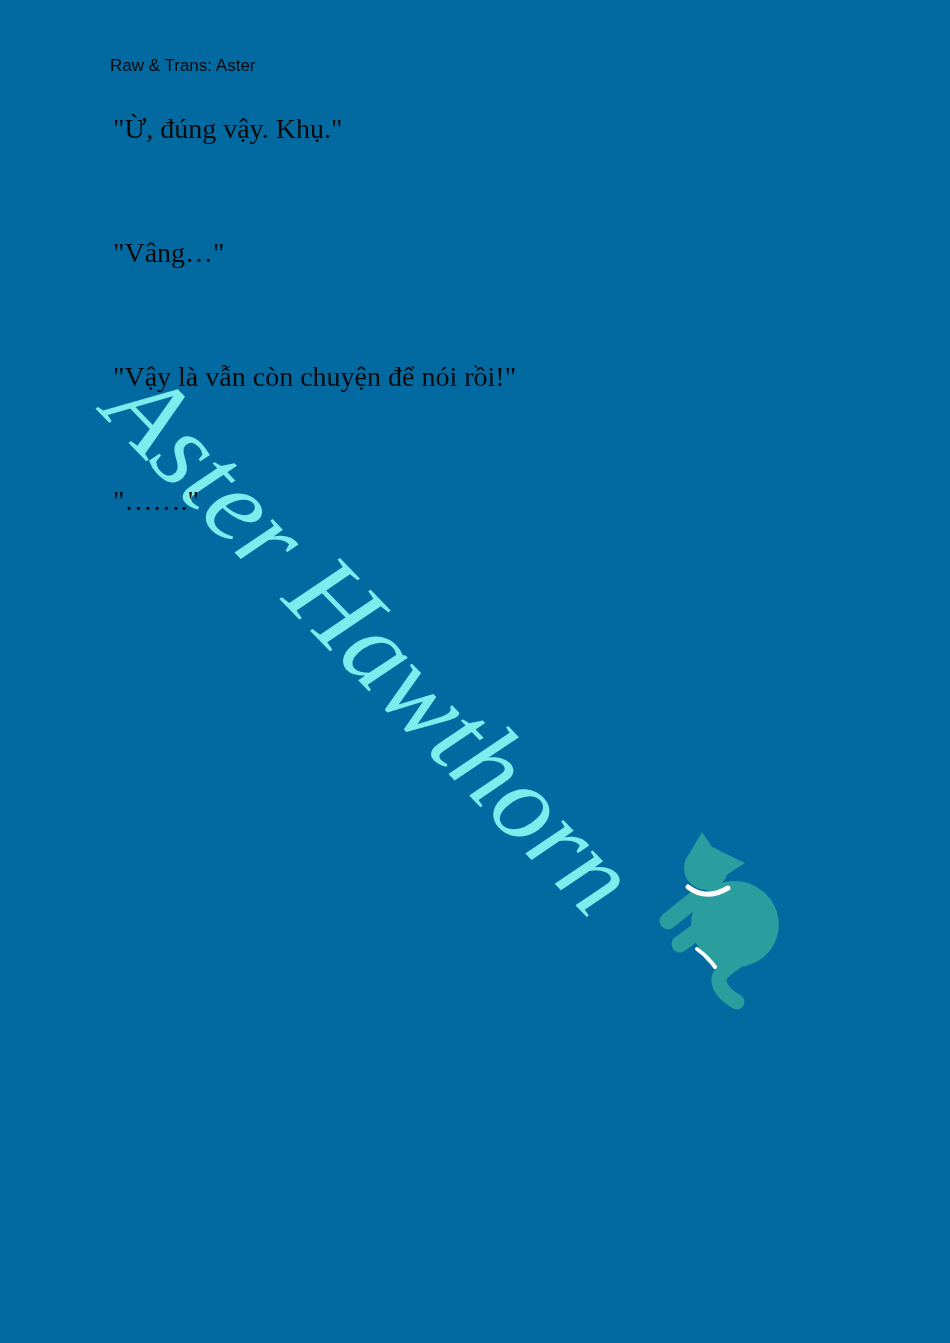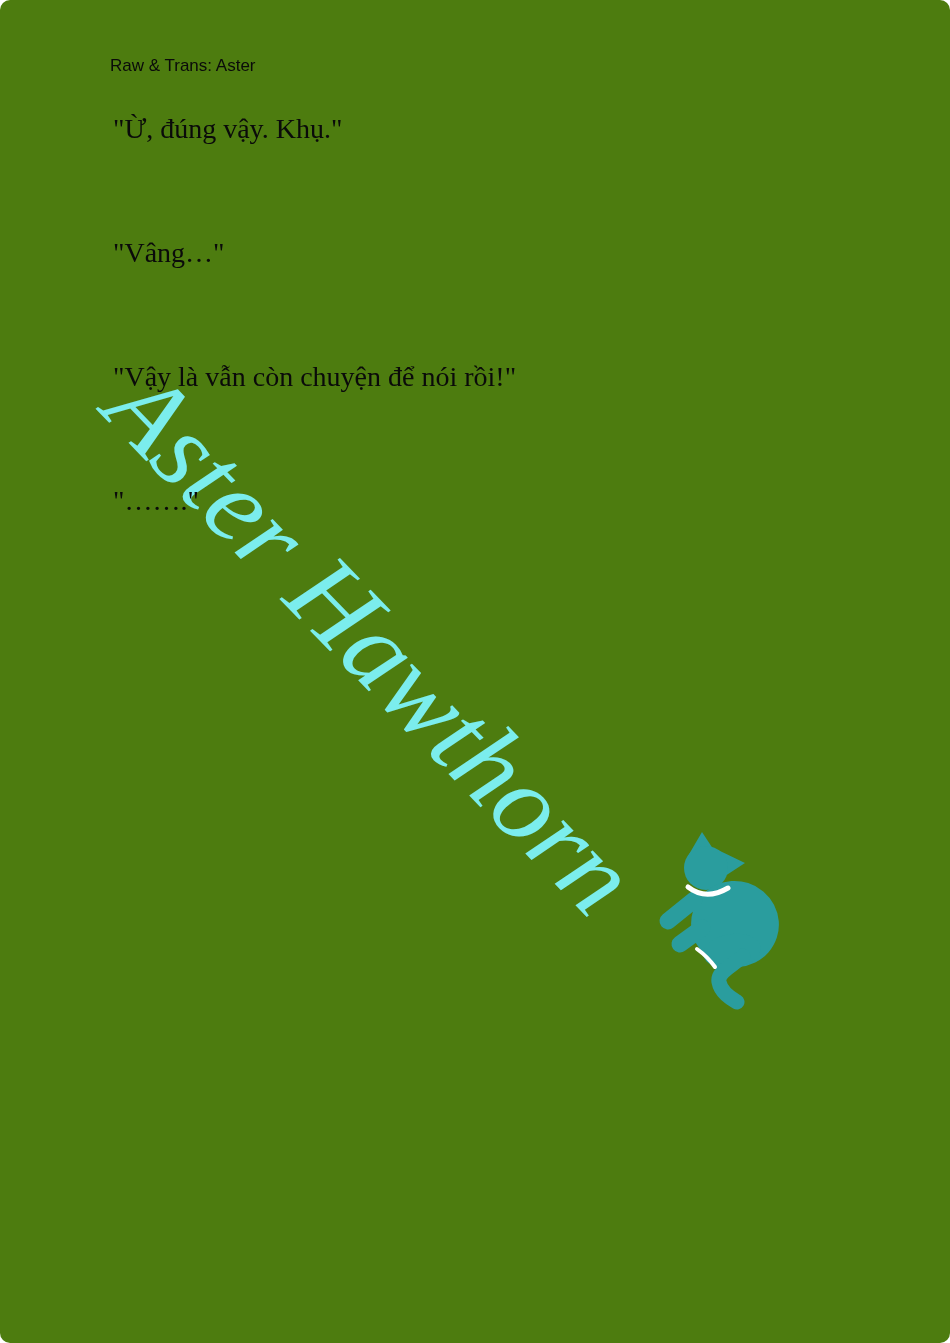--- a/index.html
+++ b/index.html
@@ -61,21 +61,21 @@
     height: 182px;
     z-index: 2;
   }
   .cat-fill { fill: var(--cat-color, #2a9d9e); }
   .cat-stroke { stroke: var(--cat-color, #2a9d9e); fill: none; stroke-linecap: round; }
   .white-stroke { stroke: #ffffff; fill: none; stroke-linecap: round; }
 </style>
 </head>
 <body>
 
-<div id="page" style="background: #4d7c0f; border-radius: 10px;">
+<div id="page" style="background: #0369a1;">
 
   <div class="credit">Raw &amp; Trans: Aster</div>
 
   <div class="watermark">Aster Hawthorn</div>
 
   <div class="content">
     <p class="para">"Ừ, đúng vậy. Khụ."</p>
     <p class="para">"Vâng…"</p>
     <p class="para">"Vậy là vẫn còn chuyện để nói rồi!"</p>
     <p class="para">"……."</p>

